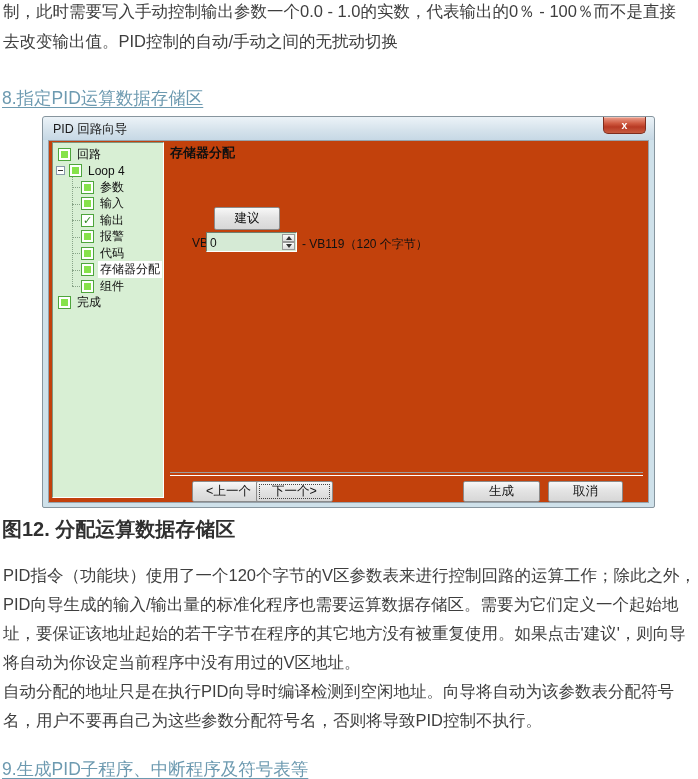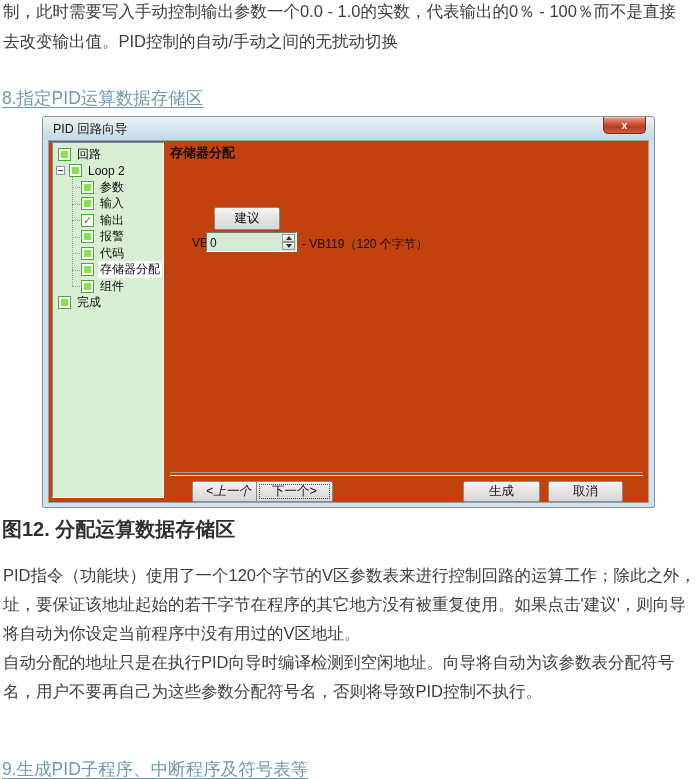--- a/index.html
+++ b/index.html
@@ -52,21 +52,21 @@
   .trow.selected .tlabel{background:#ffffff;}
   .vline{position:absolute;left:19px;top:29px;height:114px;width:0;border-left:1px dotted #88a488;}
   .hstub{position:absolute;left:19px;top:8px;width:8px;height:0;border-top:1px dotted #88a488;}
   
   .chead{position:absolute;left:121px;top:3px;font-size:13px;font-weight:bold;color:#101010;white-space:nowrap;}
   .cdesc{position:absolute;left:134px;top:21px;font-size:12.5px;line-height:15px;color:#101010;}
   .btn{position:absolute;box-sizing:border-box;background:linear-gradient(#f8f8f8,#e4e4e4 45%,#d7d7d7);
     border:1px solid #8b8b8b;border-radius:2px;font-size:12.5px;color:#111;
     display:flex;align-items:center;justify-content:center;cursor:pointer;white-space:nowrap;}
   #btn-suggest{left:165px;top:66px;width:66px;height:23px;}
-  #btn-prev{left:143px;top:340px;width:73px;height:21px;font-style:italic;}
+  #btn-prev{left:143px;top:340px;width:73px;height:21px;}
   #btn-next{left:207px;top:340px;width:77px;height:21px;outline:1px dotted #444;outline-offset:-4px;}
   #btn-generate{left:414px;top:340px;width:77px;height:21px;}
   #btn-cancel{left:499px;top:340px;width:75px;height:21px;}
   .vblabel{position:absolute;left:143px;top:95px;font-size:12px;color:#111;}
   .vbfield{position:absolute;left:157px;top:91px;width:91px;height:20px;box-sizing:border-box;
     background:#d5ead5;border:1px solid;border-color:#6f7f6f #ffffff #ffffff #6f7f6f;}
   .vbvalue{position:absolute;left:3px;top:3px;font-size:12px;color:#111;}
   .spin{position:absolute;right:1px;top:1px;bottom:1px;width:13px;display:flex;flex-direction:column;}
   .spinbtn{flex:1;background:linear-gradient(#fbfbfb,#dcdcdc);border:1px solid #9a9a9a;
     display:flex;align-items:center;justify-content:center;cursor:pointer;box-sizing:border-box;}
@@ -102,21 +102,21 @@
         <span class="tlabel">回路</span>
       </div>
 
       <div class="trow lvl1">
         <span class="expander">
             <span class="minus"></span>
           </span>
         <span class="ticon">
             <span class="tfill"></span>
           </span>
-        <span class="tlabel">Loop 2</span>
+        <span class="tlabel">Loop 4</span>
       </div>
 
       <div class="trow lvl2">
         <span class="hstub"></span>
         <span class="ticon">
             <span class="tfill"></span>
           </span>
         <span class="tlabel">参数</span>
       </div>
 
@@ -200,19 +200,20 @@
     <div id="btn-next" class="btn">下一个&gt;</div>
     <div id="btn-generate" class="btn">生成</div>
     <div id="btn-cancel" class="btn">取消</div>
   </div>
 </div>
 
 <div class="fig-caption">图12. 分配运算数据存储区</div>
 
 <div class="body-para">
   <div class="docline">PID指令（功能块）使用了一个120个字节的V区参数表来进行控制回路的运算工作；除此之外，</div>
+  <div class="docline">PID向导生成的输入/输出量的标准化程序也需要运算数据存储区。需要为它们定义一个起始地</div>
   <div class="docline">址，要保证该地址起始的若干字节在程序的其它地方没有被重复使用。如果点击'建议'，则向导</div>
   <div class="docline">将自动为你设定当前程序中没有用过的V区地址。</div>
   <div class="docline">自动分配的地址只是在执行PID向导时编译检测到空闲地址。向导将自动为该参数表分配符号</div>
   <div class="docline">名，用户不要再自己为这些参数分配符号名，否则将导致PID控制不执行。</div>
 </div>
 
 <div id="heading9" class="section-heading">9.生成PID子程序、中断程序及符号表等</div>
 
 </body></html>

